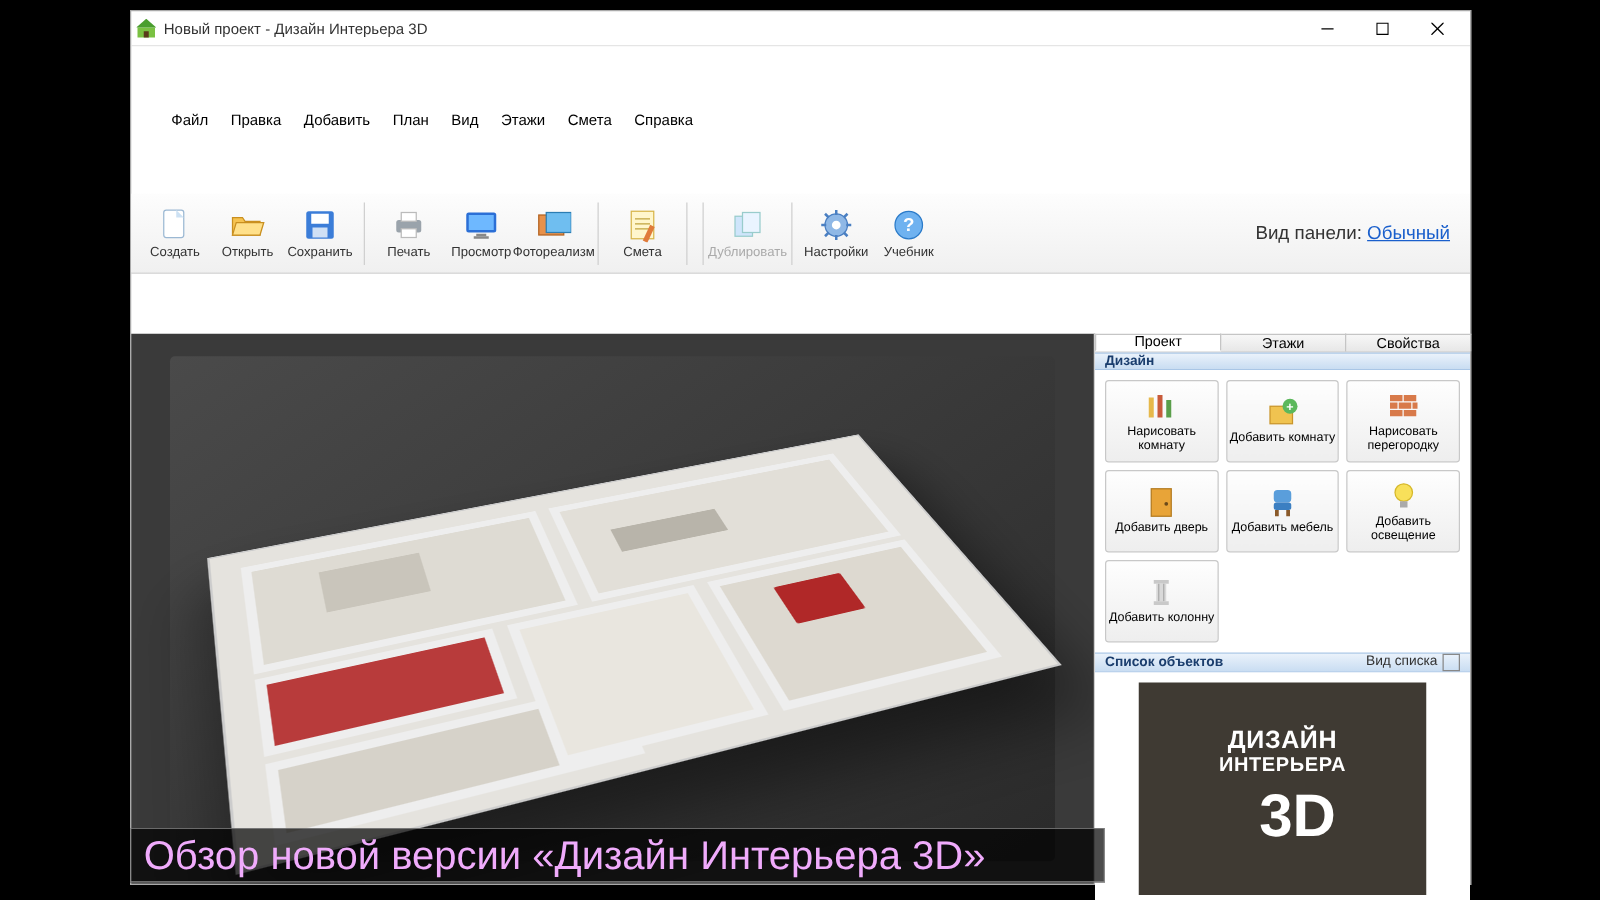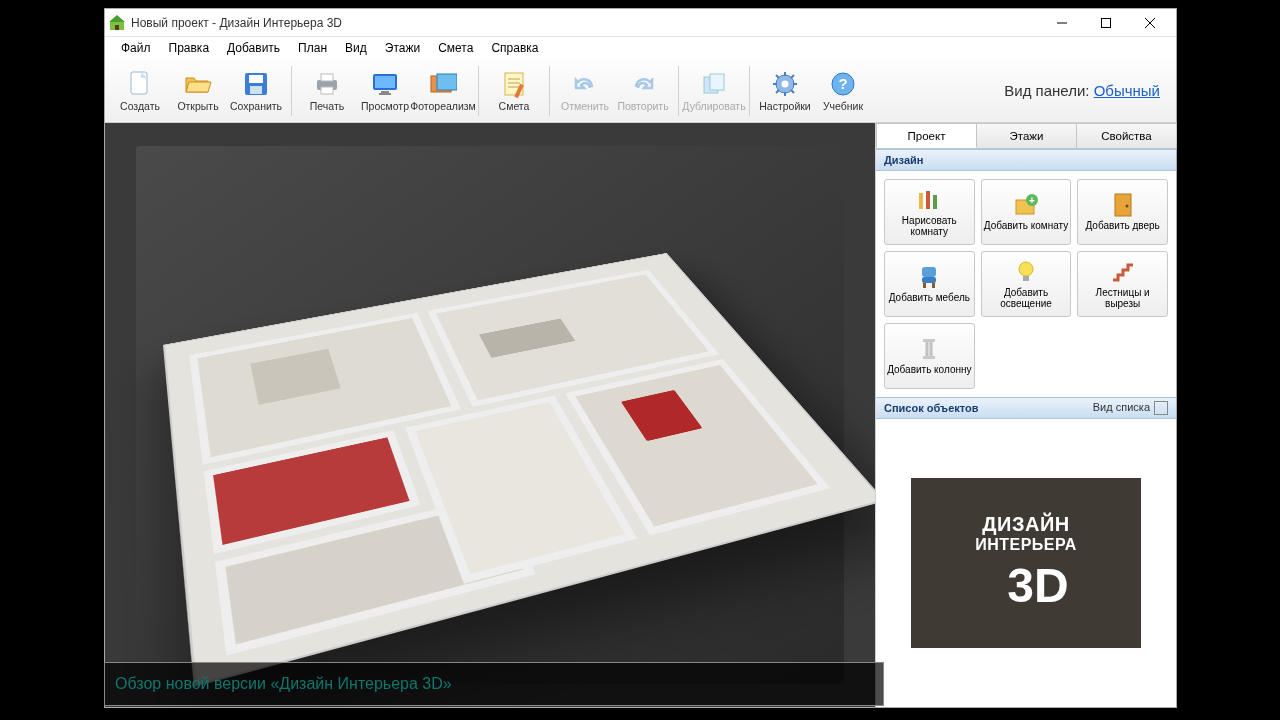--- a/index.html
+++ b/index.html
@@ -1,24 +1,24 @@
 <!DOCTYPE html>
 <html><head>
 <meta charset="utf-8">
 <style>
 * { margin: 0; padding: 0; box-sizing: border-box; font-family: 'Segoe UI', Tahoma, sans-serif; }
 body { background: #000; width: 1280px; height: 720px; overflow: hidden; }
 .stage { width: 1280px; height: 720px; position: relative; background: #000; }
-.window { position: absolute; left: 104px; top: 8px; width: 1073px; height: 700px; background: #fff; border: 1px solid #aaa; display: flex; flex-direction: column; }
+.window { position: absolute; left: 104px; top: 8px; width: 1073px; height: 700px; background: #fff; border: 1px solid #aaa; display: flex; flex-direction: column; gap: 48px; }
 .titlebar { height: 28px; display: flex; align-items: center; padding: 0 4px; border-bottom: 1px solid #e5e5e5; }
 .titlebar .icon { width: 16px; height: 16px; margin-right: 6px; }
 .titlebar .title { font-size: 12px; color: #333; flex: 1; }
 .winbtns { display: flex; gap: 0; }
 .winbtn { width: 44px; height: 26px; display: flex; align-items: center; justify-content: center; font-size: 10px; color: #222; cursor: pointer; }
-.menubar { height: 22px; display: flex; align-items: center; padding: 0 8px; gap: 2px; font-size: 12px; }
+.menubar { height: 22px; display: flex; align-items: center; padding: 0 24px; gap: 2px; font-size: 12px; }
 .menuitem { padding: 2px 8px; cursor: pointer; }
 .toolbar { height: 64px; border-bottom: 1px solid #d0d0d0; display: flex; align-items: center; padding: 0 6px; background: linear-gradient(#fdfdfd,#f0f0f0); }
 .toolgroup { display: flex; align-items: flex-start; }
 .sep { width: 1px; height: 50px; background: #d0d0d0; margin: 0 6px; }
 .toolbtn { width: 58px; height: 56px; display: flex; flex-direction: column; align-items: center; justify-content: center; gap: 2px; font-size: 10.5px; color: #333; cursor: pointer; border: 1px solid transparent; border-radius: 3px; }
 .toolbtn.disabled { color: #aaa; cursor: default; }
 .toolbtn .ticon { width: 28px; height: 28px; display: flex; align-items: center; justify-content: center; }
 .tool-spacer { flex: 1; }
 .panel-mode { font-size: 15px; color: #333; padding-right: 10px; }
 .panel-mode a { color: #1a5fcc; text-decoration: underline; cursor: pointer; }
@@ -35,21 +35,21 @@
 .panel-section-header .right { margin-left: auto; font-weight: normal; color: #333; display:flex; gap:4px;}
 .design-grid { padding: 8px; display: grid; grid-template-columns: repeat(3, 1fr); gap: 6px; }
 .design-btn { height: 66px; border: 1px solid #c8c8c8; border-radius: 3px; background: linear-gradient(#fefefe,#eee); display: flex; flex-direction: column; align-items: center; justify-content: center; gap: 2px; font-size: 10px; text-align: center; line-height: 1.15; cursor: pointer; padding: 2px; }
 .design-btn .dicon { width: 26px; height: 26px; display:flex; align-items:center; justify-content:center; }
 .object-area { flex: 1; background:#fff; display:flex; align-items:center; justify-content:center; padding:8px;}
 .logo-box { width: 230px; height: 170px; background:#3f3a33; color:#fff; display:flex; flex-direction:column; align-items:center; justify-content:center; font-weight:bold; text-align:center; }
 .logo-box .l1 { font-size:20px; letter-spacing:.5px;}
 .logo-box .l2 { font-size:16px; letter-spacing:.5px;}
 .logo-box .l3 { font-size:48px; font-weight:900; margin-top:4px;margin-left:24px;}
 .caption-bar { position:absolute; left:104px; bottom:14px; width:780px; height:44px; background:rgba(0,0,0,.7); border:1px solid #888; display:flex; align-items:center; padding:0 10px;}
-.caption-bar span { color:#0f766e; font-size:16px; }
+.caption-bar span { color:#f0abfc; font-size:32px; }
 svg { display:block; }
 .listicon { width:14px; height:14px; border:1px solid #888; display:inline-block;}
 </style>
 </head>
 <body>
 
 <div class="stage">
 <div class="window">
 
   <div class="titlebar">
@@ -165,38 +165,20 @@
                 <line x1="6" y1="9" x2="18" y2="9" stroke="#c0a33f"></line>
                 <line x1="6" y1="13" x2="18" y2="13" stroke="#c0a33f"></line>
                 <line x1="6" y1="17" x2="18" y2="17" stroke="#c0a33f"></line>
                 <rect x="15" y="14" width="4" height="14" transform="rotate(25 17 21)" fill="#e07b3a"></rect>
               </svg>
             </span>
         <span>Смета</span>
       </div>
     </div>
     <div class="sep"></div>
-    <div class="toolgroup">
-      <div class="toolbtn disabled">
-        <span class="ticon">
-              <svg width="26" height="22">
-                <path d="M20 14a8 8 0 0 0-14-5l-2-2v8h8l-3-3a5 5 0 0 1 9 3" fill="none" stroke="#a8c8e8" stroke-width="2.5"></path>
-              </svg>
-            </span>
-        <span>Отменить</span>
-      </div>
-      <div class="toolbtn disabled">
-        <span class="ticon">
-              <svg width="26" height="22">
-                <path d="M6 14a8 8 0 0 1 14-5l2-2v8h-8l3-3a5 5 0 0 0-9 3" fill="none" stroke="#a8c8e8" stroke-width="2.5"></path>
-              </svg>
-            </span>
-        <span>Повторить</span>
-      </div>
-    </div>
     <div class="sep"></div>
     <div class="toolgroup">
       <div class="toolbtn disabled">
         <span class="ticon">
               <svg width="26" height="26">
                 <rect x="3" y="6" width="14" height="16" fill="#cfe5fb" stroke="#9cc"></rect>
                 <rect x="9" y="3" width="14" height="16" fill="#eaf4ff" stroke="#9cc"></rect>
               </svg>
             </span>
         <span>Дублировать</span>
@@ -283,20 +265,34 @@
                 <svg width="26" height="26">
                   <rect x="3" y="8" width="18" height="14" fill="#f0c350" stroke="#c9952a"></rect>
                   <circle cx="19" cy="8" r="6" fill="#5cb85c"></circle>
                   <text x="19" y="12" text-anchor="middle" fill="#fff" font-size="10" font-weight="bold">+</text>
                 </svg>
               </span>
           <span>Добавить комнату</span>
         </div>
         <div class="design-btn">
           <span class="dicon">
+                <svg width="26" height="22">
+                  <rect x="2" y="2" width="10" height="5" fill="#d87a4a"></rect>
+                  <rect x="13" y="2" width="10" height="5" fill="#d87a4a"></rect>
+                  <rect x="2" y="8" width="6" height="5" fill="#d87a4a"></rect>
+                  <rect x="9" y="8" width="10" height="5" fill="#d87a4a"></rect>
+                  <rect x="20" y="8" width="4" height="5" fill="#d87a4a"></rect>
+                  <rect x="2" y="14" width="10" height="5" fill="#d87a4a"></rect>
+                  <rect x="13" y="14" width="10" height="5" fill="#d87a4a"></rect>
+                </svg>
+              </span>
+          <span>Нарисовать перегородку</span>
+        </div>
+        <div class="design-btn">
+          <span class="dicon">
                 <svg width="22" height="26">
                   <rect x="3" y="2" width="16" height="22" fill="#e8a438" stroke="#b37a1f"></rect>
                   <circle cx="15" cy="14" r="1.5" fill="#6b4a1a"></circle>
                 </svg>
               </span>
           <span>Добавить дверь</span>
         </div>
         <div class="design-btn">
           <span class="dicon">
                 <svg width="24" height="26">
@@ -309,28 +305,20 @@
           <span>Добавить мебель</span>
         </div>
         <div class="design-btn">
           <span class="dicon">
                 <svg width="22" height="26">
                   <circle cx="11" cy="10" r="7" fill="#f8e05a" stroke="#d6b82a"></circle>
                   <rect x="8" y="17" width="6" height="5" fill="#aaa"></rect>
                 </svg>
               </span>
           <span>Добавить освещение</span>
-        </div>
-        <div class="design-btn">
-          <span class="dicon">
-                <svg width="26" height="24">
-                  <path d="M3 20h5v-5h5v-5h5v-5h5" fill="none" stroke="#c85a3a" stroke-width="3"></path>
-                </svg>
-              </span>
-          <span>Лестницы и вырезы</span>
         </div>
         <div class="design-btn">
           <span class="dicon">
                 <svg width="22" height="26">
                   <rect x="5" y="3" width="12" height="3" fill="#c9c9c9"></rect>
                   <rect x="7" y="6" width="8" height="14" fill="#d9d9d9"></rect>
                   <line x1="9" y1="6" x2="9" y2="20" stroke="#aaa"></line>
                   <line x1="13" y1="6" x2="13" y2="20" stroke="#aaa"></line>
                   <rect x="5" y="20" width="12" height="3" fill="#c9c9c9"></rect>
                 </svg>

